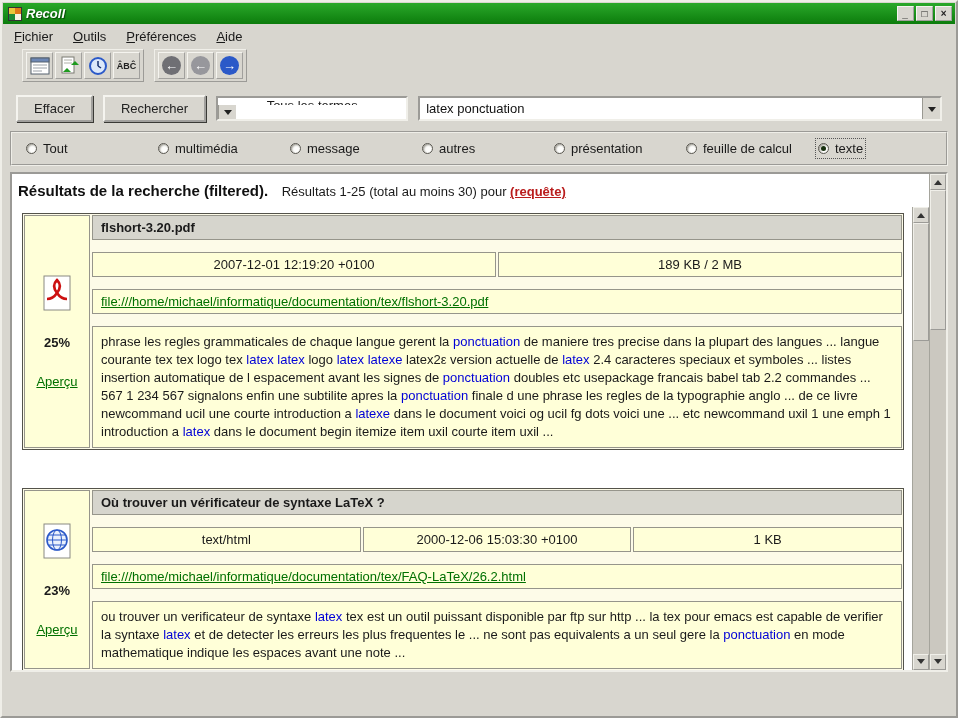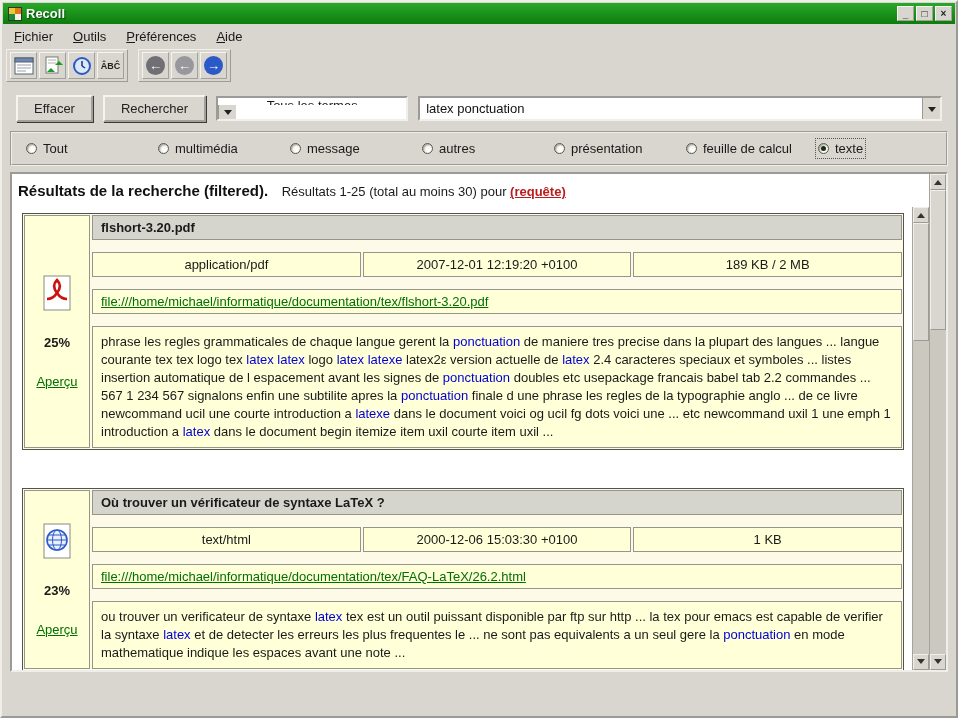--- a/index.html
+++ b/index.html
@@ -4,34 +4,34 @@
 <style>
   * { margin:0; padding:0; box-sizing:border-box; }
   html,body { width:958px; height:718px; overflow:hidden; }
   body { font-family:"Liberation Sans", sans-serif; font-size:13px; background:#d8d6cf; color:#1a1a1a; }
 
   .window { width:958px; height:718px; border:2px outset #efeee8; background:#d8d6cf;
             display:flex; flex-direction:column; }
 
   
   .titlebar { height:21px; margin:1px; background:linear-gradient(to bottom,#2aa82a,#0c7c0c);
-              display:flex; align-items:center; padding:0 3px; flex:0 0 auto; }
+              display:flex; align-items:center; padding:0 3px; flex:0 0 auto;font-style:italic; }
   .app-icon { width:14px; height:14px; margin:0 4px 0 2px;
               background:conic-gradient(#e07818 0 25%, #f6f3e4 25% 50%, #1d8a35 50% 75%, #e8c83c 75%);
               border:1px solid #333; }
   .title-text { color:#ffffff; font-weight:bold; font-size:13px; flex:1; text-shadow:1px 1px 1px #064806; }
   .win-btn { width:17px; height:15px; background:#d8d6cf; border:1px outset #f5f4ef; margin-left:2px;
              font-size:10px; line-height:13px; text-align:center; color:#222; font-weight:bold; }
 
   
   .menubar { display:flex; gap:20px; padding:4px 12px 3px; align-items:center; flex:0 0 auto; }
   .menu-item { cursor:default; }
 
   
-  .toolbar { display:flex; gap:10px; padding:2px 4px 4px; flex:0 0 auto; }
+  .toolbar { display:flex; gap:10px; padding:2px 20px 4px; flex:0 0 auto; }
   .tool-group { display:flex; gap:2px; padding:2px 3px; border:1px outset #f0efe9; align-items:center; }
   .tool-btn { width:27px; height:27px; border:1px outset #f5f4ef; background:#d8d6cf;
               display:flex; align-items:center; justify-content:center; }
   .circle-icon { width:19px; height:19px; border-radius:50%; color:#fff; display:flex;
                  align-items:center; justify-content:center; font-size:13px; font-weight:bold; line-height:1; }
   .c-gray1 { background:#6f6f74; }
   .c-gray2 { background:#97979c; }
   .c-blue  { background:#2b59c8; }
   .abc-label { font-size:9px; font-weight:bold; letter-spacing:0; color:#222; }
 
@@ -233,21 +233,20 @@
                 <path d="M16 5 C12 9 12 13 16 18 C20 13 20 9 16 5 Z" fill="none" stroke="#cc1111" stroke-width="2.6"></path>
                 <path d="M6 24 C11 24 14 21 16 18" fill="none" stroke="#cc1111" stroke-width="2.6"></path>
                 <path d="M26 24 C21 24 18 21 16 18" fill="none" stroke="#cc1111" stroke-width="2.6"></path>
               </svg>
               <span class="relevance">25%</span>
               <span class="link">Aperçu</span>
             </div>
             <div class="entry-right">
               <div class="erow row-title">flshort-3.20.pdf</div>
               <div class="row-meta">
-                <div class="cell">application/pdf</div>
                 <div class="cell">2007-12-01 12:19:20 +0100</div>
                 <div class="cell">189 KB / 2 MB</div>
               </div>
               <div class="erow row-url">
                 <span class="link">file:///home/michael/informatique/documentation/tex/flshort-3.20.pdf</span>
               </div>
               <div class="erow row-snippet"><span>phrase les regles grammaticales de chaque langue gerent la </span><span class="hl">ponctuation</span><span> de maniere tres precise dans la plupart des langues ... langue courante tex tex logo tex </span><span class="hl">latex latex</span><span> logo </span><span class="hl">latex latexe</span><span> latex2ε version actuelle de </span><span class="hl">latex</span><span> 2.4 caracteres speciaux et symboles ... listes insertion automatique de l espacement avant les signes de </span><span class="hl">ponctuation</span><span> doubles etc usepackage francais babel tab 2.2 commandes ... 567 1 234 567 signalons enfin une subtilite apres la </span><span class="hl">ponctuation</span><span> finale d une phrase les regles de la typographie anglo ... de ce livre newcommand ucil une courte introduction a </span><span class="hl">latexe</span><span> dans le document voici og ucil fg dots voici une ... etc newcommand uxil 1 une emph 1 introduction a </span><span class="hl">latex</span><span> dans le document begin itemize item uxil courte item uxil ...</span></div>
             </div>
           </div>
 

